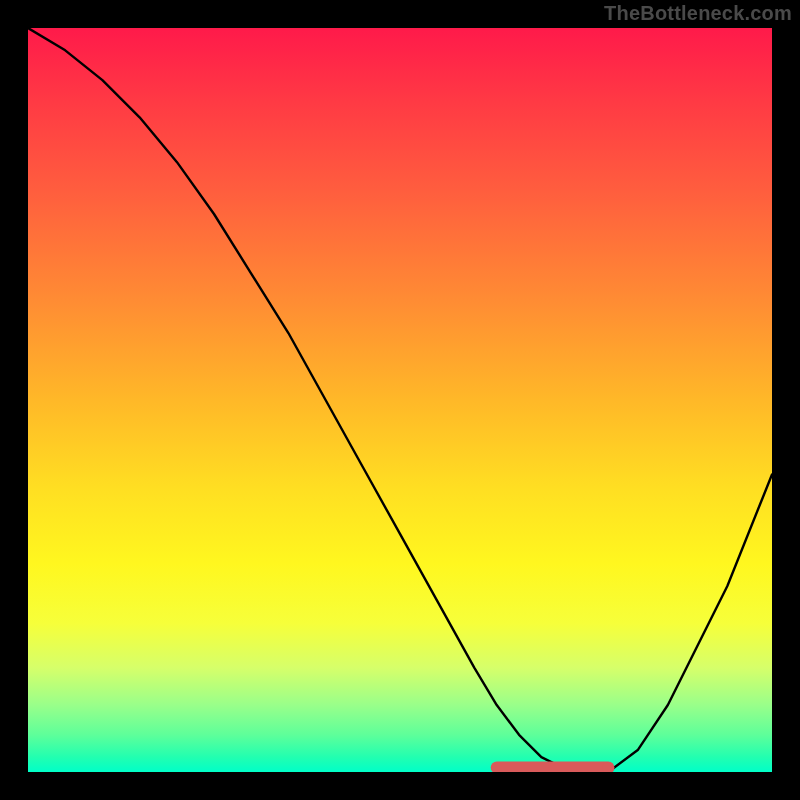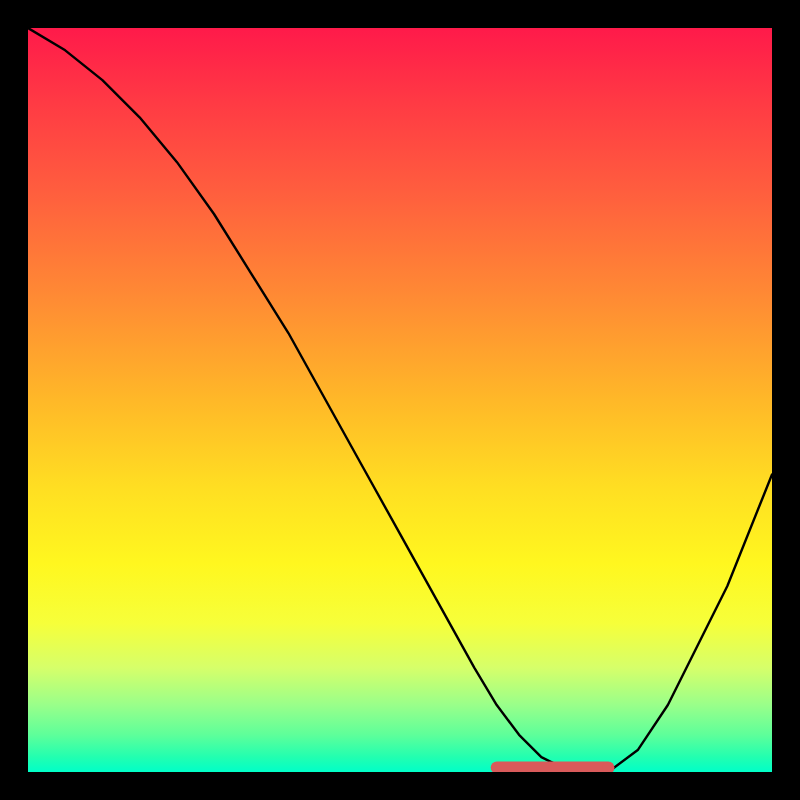--- a/index.html
+++ b/index.html
@@ -80,20 +80,21 @@
   }
   .marker-dot {
     fill: #d95a5a;
   }
 </style>
 </head>
 <body>
 
 <div class="frame">
 
+  <div class="watermark">TheBottleneck.com</div>
 
   <div class="plot-area">
     <div class="gradient-bg"></div>
 
     <svg class="curve-layer" viewBox="0 0 744 744" preserveAspectRatio="none">
       <path id="bottleneck-curve" class="curve" d="M0.00 0.00 L37.20 22.32 L74.40 52.08 L111.60 89.28 L148.80 133.92 L186.00 186.00 L223.20 245.52 L260.40 305.04 L297.60 372.00 L334.80 438.96 L372.00 505.92 L409.20 572.88 L446.40 639.84 L468.72 677.04 L491.04 706.80 L513.36 729.12 L535.68 740.28 L558.00 744.00 L580.32 744.00 L610.08 721.68 L639.84 677.04 L669.60 617.52 L699.36 558.00 L744.00 446.40"></path>
       <path id="optimal-range-bar" class="marker-bar" d="M468.72 739.54 L580.32 739.54"></path>
       <circle id="optimal-dot" class="marker-dot" r="6" cx="580.32" cy="740.00"></circle>
     </svg>
   </div>

